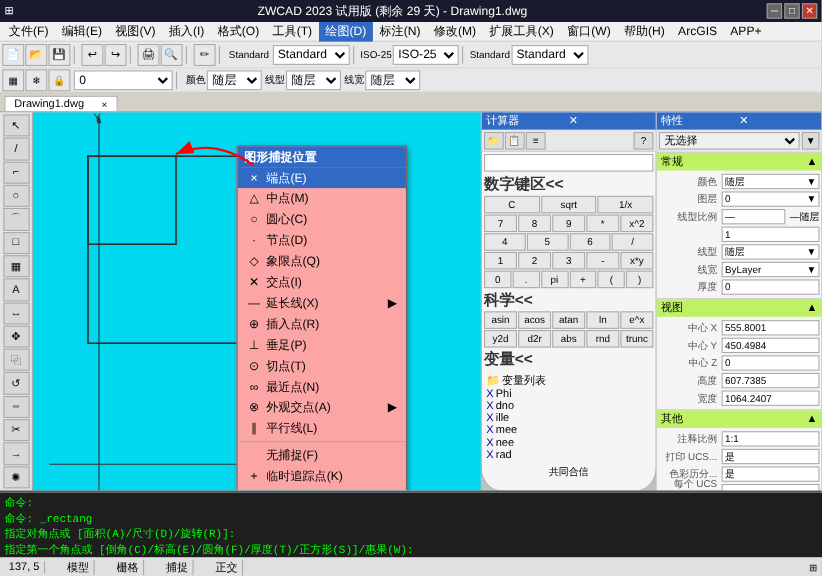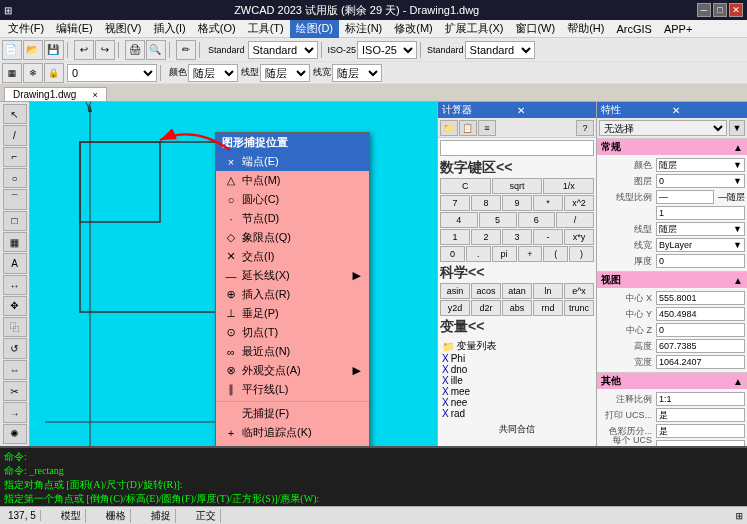--- a/index.html
+++ b/index.html
@@ -69,20 +69,21 @@
       width: 310px;
     }
 
     
     .calculator-panel {
       width: 160px;
       background: #f5f5f5;
       border-left: 1px solid #aaa;
       border-right: 1px solid #aaa;
       font-size: 10px;
+      border-radius: 20px;
     }
     .panel-title-bar {
       background: #316ac5;
       color: white;
       height: 16px;
       display: flex;
       align-items: center;
       padding: 0 4px;
       font-size: 10px;
     }
@@ -171,37 +172,37 @@
       background: white;
       border: 1px solid #aaa;
       height: 14px;
       font-size: 9px;
       display: flex; align-items: center;
       justify-content: space-between;
       padding: 0 2px;
       cursor: pointer;
     }
     .section-header {
-      background: #f9a8d4;
+      background: #bef264;
       padding: 1px 4px;
       font-size: 10px;
-      font-weight: bold;
+      font-weight: normal;
       cursor: pointer;
       display: flex; align-items: center; justify-content: space-between;
     }
 
     
     .bottom-area {
       height: 60px;
       background: #1e1e1e;
       color: #00ff00;
       font-size: 10px;
       padding: 2px 4px;
       border-top: 2px solid #555;
-      font-family: Liberation Serif, serif;
+      font-family: Liberation Mono, monospace;
       overflow-y: auto;
     }
 
     
     .status-bar {
       height: 18px;
       background: #e0e0e0;
       border-top: 1px solid #aaa;
       display: flex;
       align-items: center;

